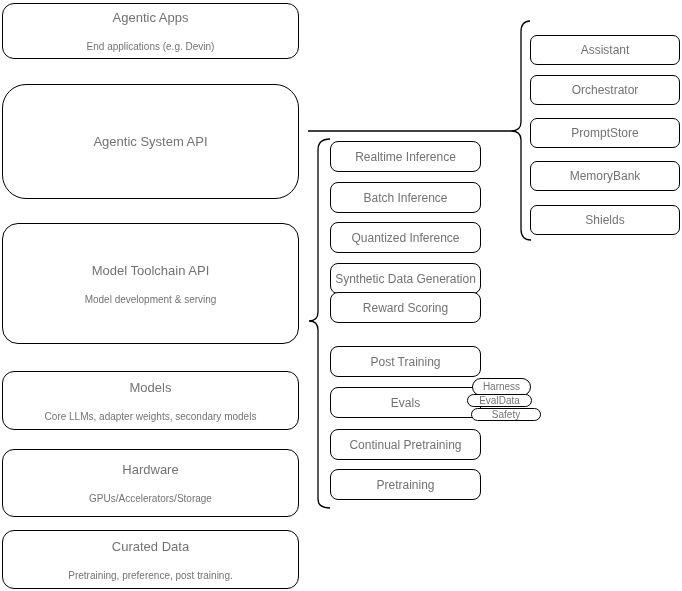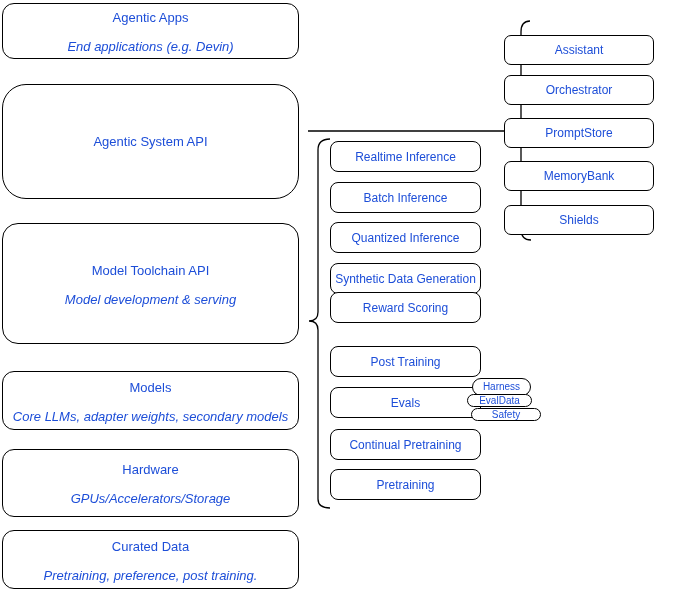--- a/index.html
+++ b/index.html
@@ -2,21 +2,21 @@
 <html><head>
 <meta charset="utf-8">
 <style>
   html, body { margin: 0; padding: 0; background: #ffffff; }
   .canvas {
     position: relative;
     width: 682px;
     height: 591px;
     background: #ffffff;
     font-family: "Liberation Sans", sans-serif;
-    color: #1d4ed8;
+    color: #737373;
     overflow: hidden;
   }
   .connectors {
     position: absolute;
     left: 0; top: 0;
     width: 682px; height: 591px;
     z-index: 1;
   }
   .node {
     position: absolute;
@@ -25,27 +25,27 @@
     border: 1.2px solid #000000;
     display: flex;
     flex-direction: column;
     align-items: center;
     justify-content: center;
     text-align: center;
     z-index: 2;
   }
   .lbox { left: 2px; width: 297px; }
   .lbox .t { font-size: 13px; line-height: 17px; }
-  .lbox .s { font-size: 13px; line-height: 13px; margin-top: 14px; font-style: italic; }
+  .lbox .s { font-size: 10px; line-height: 13px; margin-top: 14px; }
   .mbox {
     left: 330px; width: 151px; height: 31px;
     border-radius: 8px; font-size: 12px; text-align: center;
   }
   .rbox {
-    left: 504px; width: 150px; height: 30px;
+    left: 530px; width: 150px; height: 30px;
     border-radius: 7px; font-size: 12px;
   }
   .pill {
     position: absolute;
     box-sizing: border-box;
     background: #ffffff;
     border: 1.2px solid #000000;
     border-radius: 999px;
     display: flex;
     align-items: center;

